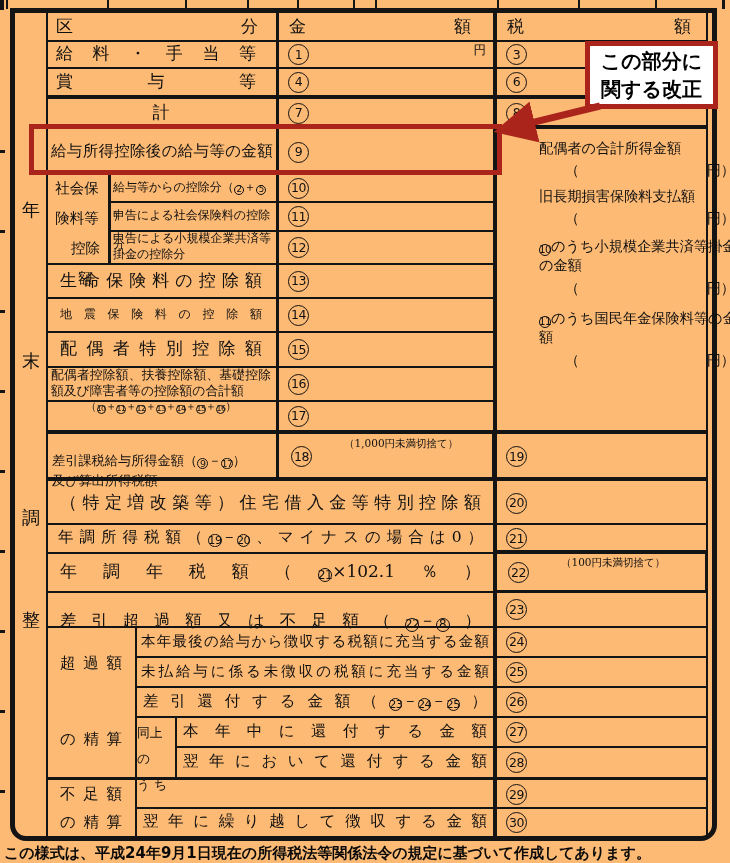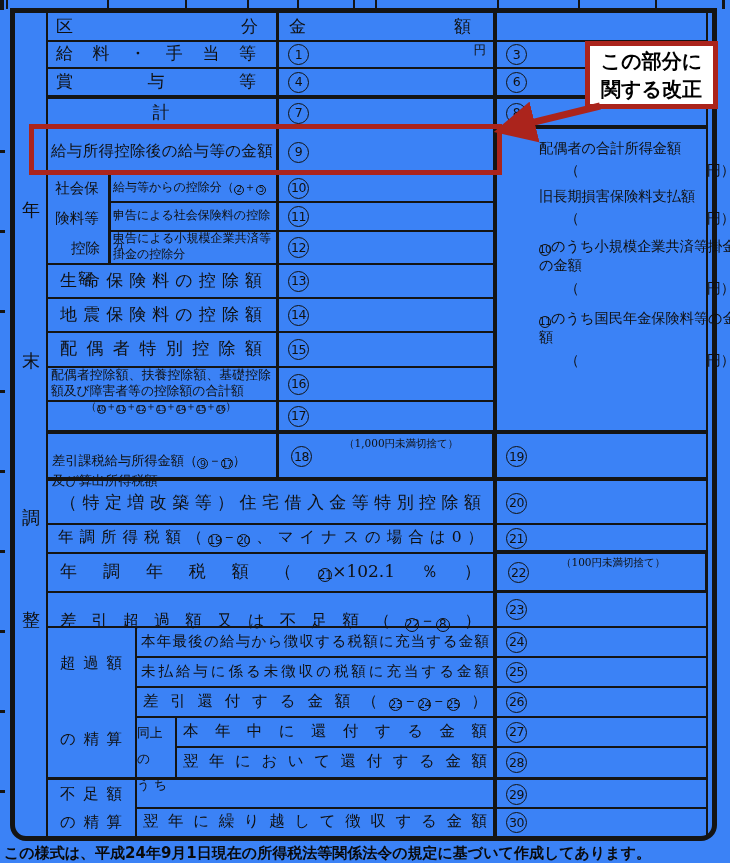--- a/index.html
+++ b/index.html
@@ -1,16 +1,16 @@
 <!DOCTYPE html>
 <html><head>
 <meta charset="utf-8">
 <style>
   html,body{margin:0;padding:0;background:#fff;}
-  #page{position:relative;width:730px;height:863px;background:#3b82f6;overflow:hidden;
+  #page{position:relative;width:730px;height:863px;background:#fdba74;overflow:hidden;
         font-family:"DejaVu Serif", serif;color:#101010;}
   .ln{position:absolute;background:#141414;}
   .t{position:absolute;box-sizing:border-box;color:#101010;}
   .jz{text-align:justify;text-align-last:justify;}
   .jzin{text-align:justify;}
   .num{display:flex;align-items:center;padding-left:9px;}
   .num .cn{width:21px;height:21px;font-size:12.5px;border:1.4px solid #111;}
   .cn{display:inline-flex;align-items:center;justify-content:center;flex:none;
       width:1.18em;height:1.18em;border:0.075em solid #111;border-radius:50%;
       font-size:0.72em;line-height:1;letter-spacing:-0.5px;vertical-align:-0.16em;
@@ -37,20 +37,21 @@
 </style>
 </head>
 <body>
 
 <div id="page">
 
   <div class="outer"></div>
 
   <div class="t jz" style="left:46px;top:13px;width:230px;height:27px;line-height:27px;padding:0 18px 0 10px;font-size:17px;">区分</div>
   <div class="t jz" style="left:279px;top:13px;width:214px;height:27px;line-height:27px;padding:0 22px 0 10px;font-size:17px;">金額</div>
+  <div class="t jz" style="left:497px;top:13px;width:210px;height:27px;line-height:27px;padding:0 16px 0 10px;font-size:17px;">税額</div>
 
   <div class="t jz" style="left:46px;top:40px;width:230px;height:27px;line-height:27px;padding:0 20px 0 10px;font-size:17px;">給料・手当等</div>
   <div class="t num" style="left:279px;top:40px;width:214px;height:27px;">
     <span><span class="cn">1</span></span>
     <span class="yen">円</span>
   </div>
   <div class="t num" style="left:497px;top:40px;width:210px;height:27px;">
       <span><span class="cn">3</span></span>
     </div>
 
@@ -113,21 +114,21 @@
     </div>
   <div class="t jzin" style="left:111px;top:230px;width:162px;height:33px;font-size:12px;line-height:15.5px;padding:1px 2px 0 2px;">申告による小規模企業共済等掛金の控除分</div>
   <div class="t num" style="left:279px;top:230px;width:214px;height:33px;">
       <span><span class="cn">12</span></span>
     </div>
 
   <div class="t jz" style="left:46px;top:263px;width:230px;height:34px;line-height:34px;padding:0 14px;font-size:17px;">生命保険料の控除額</div>
   <div class="t num" style="left:279px;top:263px;width:214px;height:34px;">
       <span><span class="cn">13</span></span>
     </div>
-  <div class="t jz" style="left:46px;top:297px;width:230px;height:34px;line-height:34px;padding:0 14px;font-size:17px;">地震保険料の控除額</div>
+  <div class="t jz" style="left:46px;top:297px;width:230px;height:34px;line-height:34px;padding:0 14px;font-size:12px;">地震保険料の控除額</div>
   <div class="t num" style="left:279px;top:297px;width:214px;height:34px;">
       <span><span class="cn">14</span></span>
     </div>
   <div class="t jz" style="left:46px;top:331px;width:230px;height:35px;line-height:35px;padding:0 14px;font-size:17px;">配偶者特別控除額</div>
   <div class="t num" style="left:279px;top:331px;width:214px;height:35px;">
       <span><span class="cn">15</span></span>
     </div>
 
   <div class="t jzin" style="left:48px;top:366px;width:226px;height:34px;font-size:12.8px;line-height:16px;padding:1px 3px 0 3px;">配偶者控除額、扶養控除額、基礎控除額及び障害者等の控除額の合計額</div>
   <div class="t num" style="left:279px;top:366px;width:214px;height:34px;">

